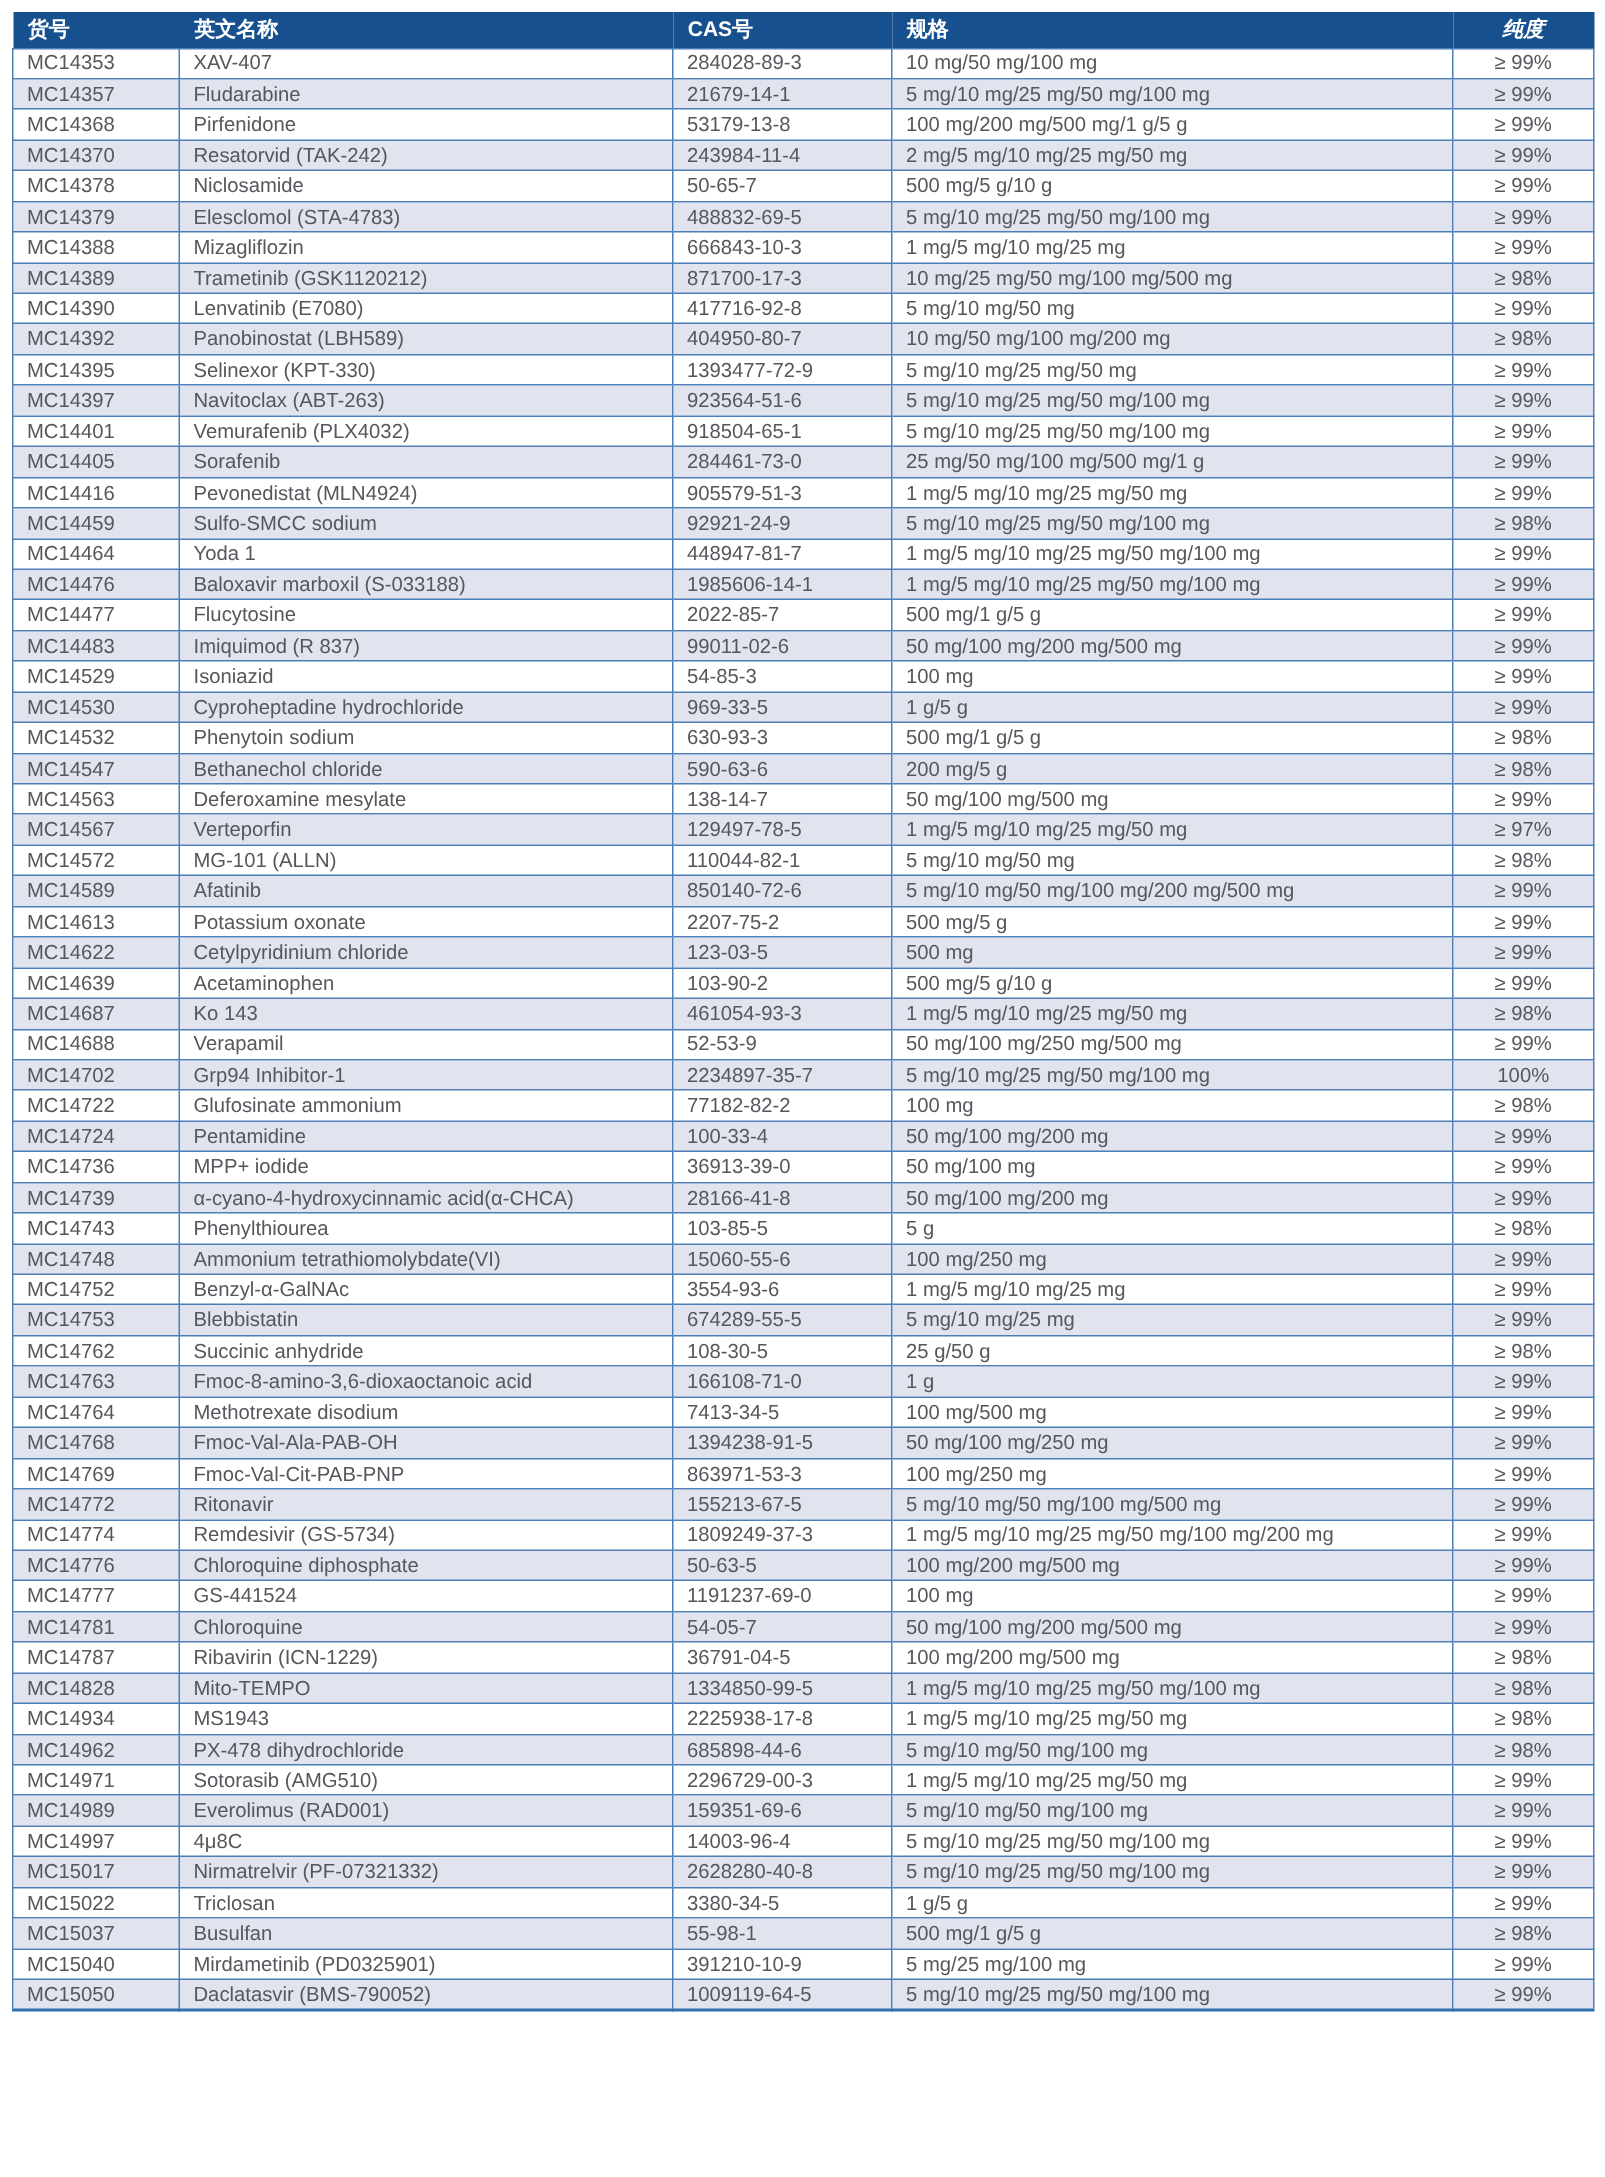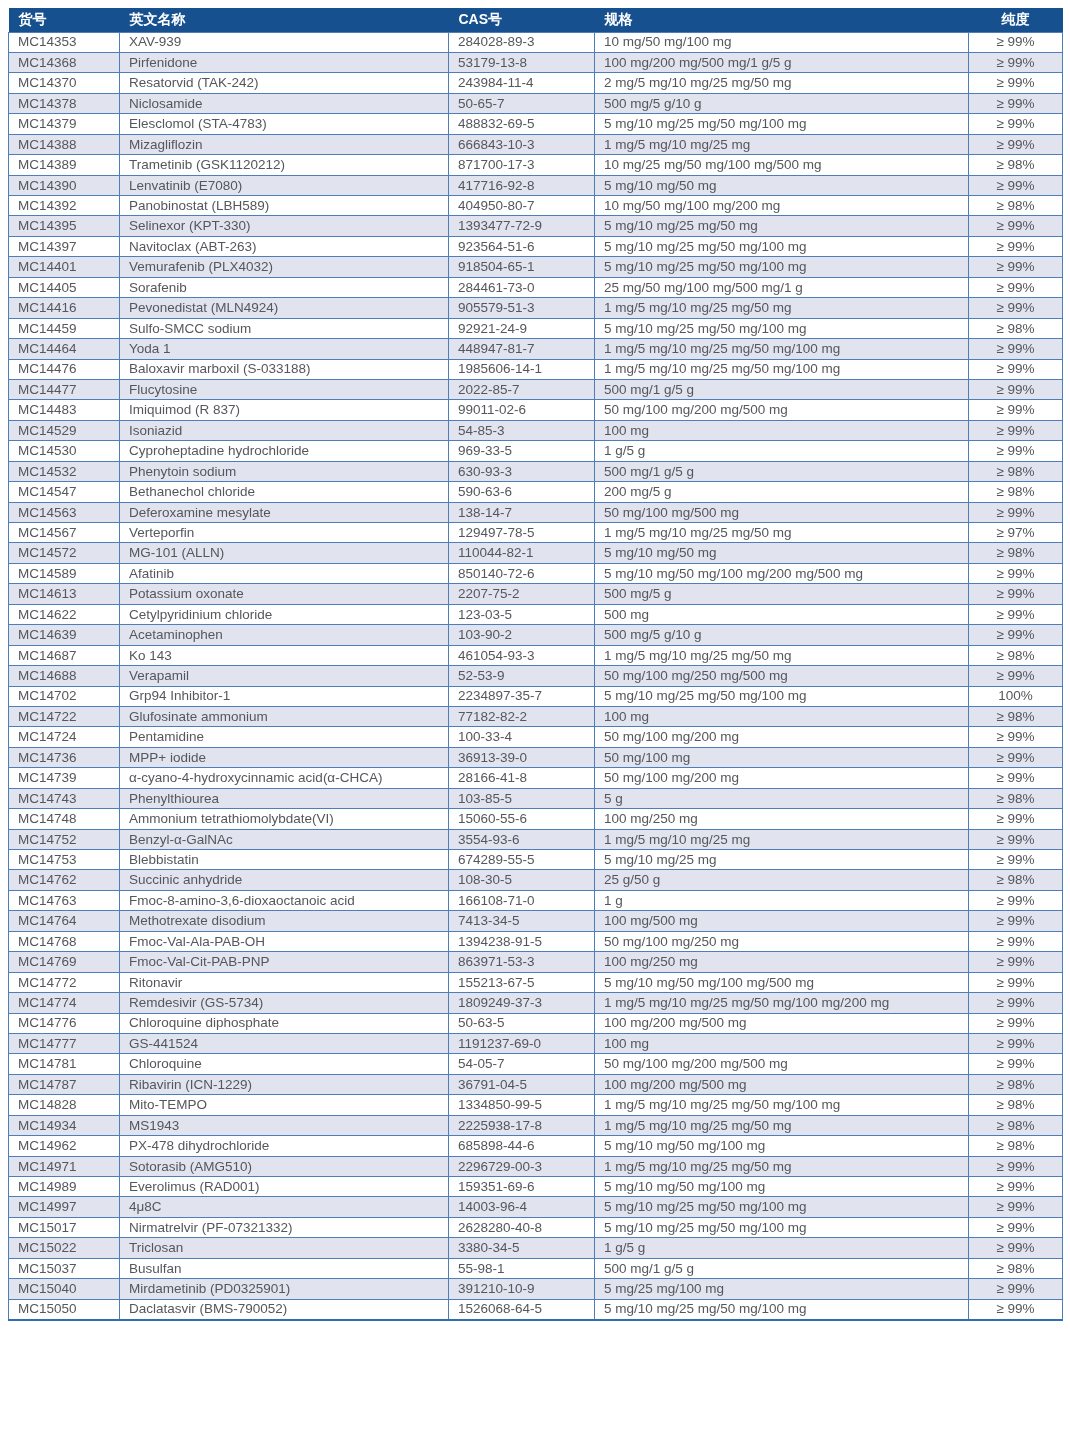--- a/index.html
+++ b/index.html
@@ -42,20 +42,21 @@
     height:24px;
     padding:0 0 0 10px;
     text-align:left;
     vertical-align:middle;
     border:none;
     white-space:nowrap;
   }
   thead th.center{
     text-align:center;
     padding-left:0;
+    font-style:italic;
   }
   tbody td{
     border:1px solid var(--grid-border);
     height:20.45px;
     padding:0 2px 0 9px;
     font-size:13.5px;
     color:var(--text-color);
     vertical-align:middle;
     white-space:nowrap;
     overflow:hidden;
@@ -90,23 +91,30 @@
         <th>货号</th>
         <th>英文名称</th>
         <th>CAS号</th>
         <th>规格</th>
         <th class="center">纯度</th>
       </tr>
     </thead>
     <tbody>
         <tr>
           <td>MC14353</td>
-          <td>XAV-939</td>
+          <td>XAV-407</td>
           <td>284028-89-3</td>
           <td>10 mg/50 mg/100 mg</td>
+          <td class="center">≥ 99%</td>
+        </tr>
+        <tr>
+          <td>MC14357</td>
+          <td>Fludarabine</td>
+          <td>21679-14-1</td>
+          <td>5 mg/10 mg/25 mg/50 mg/100 mg</td>
           <td class="center">≥ 99%</td>
         </tr>
         <tr>
           <td>MC14368</td>
           <td>Pirfenidone</td>
           <td>53179-13-8</td>
           <td>100 mg/200 mg/500 mg/1 g/5 g</td>
           <td class="center">≥ 99%</td>
         </tr>
         <tr>
@@ -525,19 +533,19 @@
         <tr>
           <td>MC15040</td>
           <td>Mirdametinib (PD0325901)</td>
           <td>391210-10-9</td>
           <td>5 mg/25 mg/100 mg</td>
           <td class="center">≥ 99%</td>
         </tr>
         <tr>
           <td>MC15050</td>
           <td>Daclatasvir (BMS-790052)</td>
-          <td>1526068-64-5</td>
+          <td>1009119-64-5</td>
           <td>5 mg/10 mg/25 mg/50 mg/100 mg</td>
           <td class="center">≥ 99%</td>
         </tr>
       </tbody>
   </table>
 </div>
 
 </body></html>

